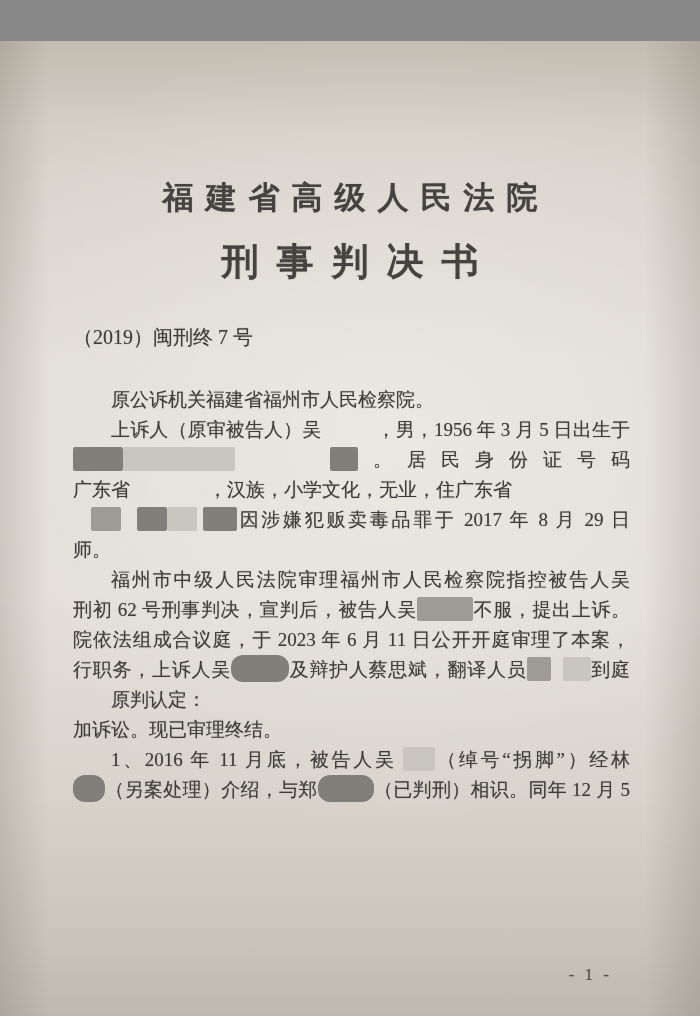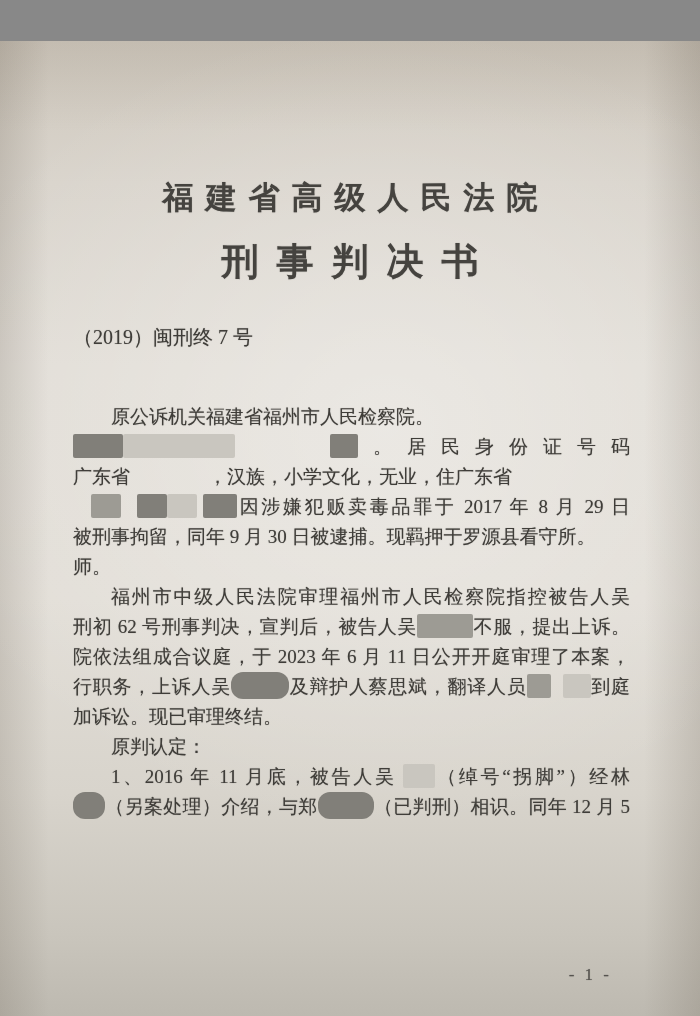--- a/index.html
+++ b/index.html
@@ -24,21 +24,21 @@
   .doc-type{
     position:absolute;top:196px;left:0;width:100%;
     text-align:center;font-size:37px;font-weight:bold;
     letter-spacing:18px;text-indent:18px;color:#45433f;
   }
   .case-number{
     position:absolute;top:283px;left:73px;width:557px;
     text-align:left;font-size:20px;
   }
   .doc-body{
-    position:absolute;top:361px;left:73px;width:557px;
+    position:absolute;top:344px;left:73px;width:557px;
     font-size:19px;line-height:30px;
   }
   .line{height:30px;overflow:hidden;}
   .line.justify{text-align:justify;text-align-last:justify;}
   .line.indent{padding-left:38px;}
   .seg-gap{display:inline-block;height:2px;}
   .seg-redact{display:inline-block;height:24px;vertical-align:-5px;border-radius:2px;}
   .seg-redact.dark{background:#817f79;}
   .seg-redact.mid{background:#9d9b94;}
   .seg-redact.light{background:#c9c6bf;}
@@ -51,28 +51,28 @@
 </style>
 </head>
 <body>
 
 <div class="photo">
   <div class="court-title txt">福建省高级人民法院</div>
   <div class="doc-type txt">刑事判决书</div>
   <div class="case-number txt">（2019）闽刑终 7 号</div>
   <div class="doc-body txt" id="doc-body">
       <div class="line indent">原公诉机关福建省福州市人民检察院。</div>
+      <div class="line justify indent">上诉人（原审被告人）吴<span class="seg-gap" style="width: 55px;"></span>，男，1956 年 3 月 5 日出生于</div>
       <div class="line justify"><span class="seg-redact dark" style="width: 50px;"></span><span class="seg-redact light" style="width: 112px;"></span><span class="seg-gap" style="width: 95px;"></span><span class="seg-redact dark" style="width: 28px;"></span>。居民身份证号码</div>
       <div class="line">广东省<span class="seg-gap" style="width: 78px;"></span>，汉族，小学文化，无业，住广东省</div>
       <div class="line justify"><span class="seg-gap" style="width: 18px;"></span><span class="seg-redact mid" style="width: 30px;"></span><span class="seg-gap" style="width: 16px;"></span><span class="seg-redact dark" style="width: 30px;"></span><span class="seg-redact light" style="width: 30px;"></span><span class="seg-gap" style="width: 6px;"></span><span class="seg-redact dark" style="width: 34px;"></span>因涉嫌犯贩卖毒品罪于 2017 年 8 月 29 日</div>
-      <div class="line">被刑事拘留，同年 9 月 30 日被逮捕。现羁押于罗源县看守所。</div>
       <div class="line">师。</div>
       <div class="line justify indent">福州市中级人民法院审理福州市人民检察院指控被告人吴</div>
       <div class="line justify">刑初 62 号刑事判决，宣判后，被告人吴<span class="seg-redact mid" style="width: 56px;"></span>不服，提出上诉。本</div>
       <div class="line justify">院依法组成合议庭，于 2023 年 6 月 11 日公开开庭审理了本案，</div>
       <div class="line justify">行职务，上诉人吴<span class="seg-redact dark round" style="width: 58px;"></span>及辩护人蔡思斌，翻译人员<span class="seg-redact mid" style="width: 24px;"></span><span class="seg-gap" style="width: 12px;"></span><span class="seg-redact light" style="width: 28px;"></span>到庭参</div>
+      <div class="line indent">原判认定：</div>
       <div class="line">加诉讼。现已审理终结。</div>
-      <div class="line indent">原判认定：</div>
       <div class="line justify indent">1、2016 年 11 月底，被告人吴<span class="seg-gap" style="width: 6px;"></span><span class="seg-redact light" style="width: 32px;"></span>（绰号“拐脚”）经林</div>
       <div class="line justify"><span class="seg-redact dark round" style="width: 32px;"></span>（另案处理）介绍，与郑<span class="seg-redact dark round" style="width: 56px;"></span>（已判刑）相识。同年 12 月 5</div>
     </div>
   <div class="page-number txt">- 1 -</div>
 </div>
 
 </body></html>

